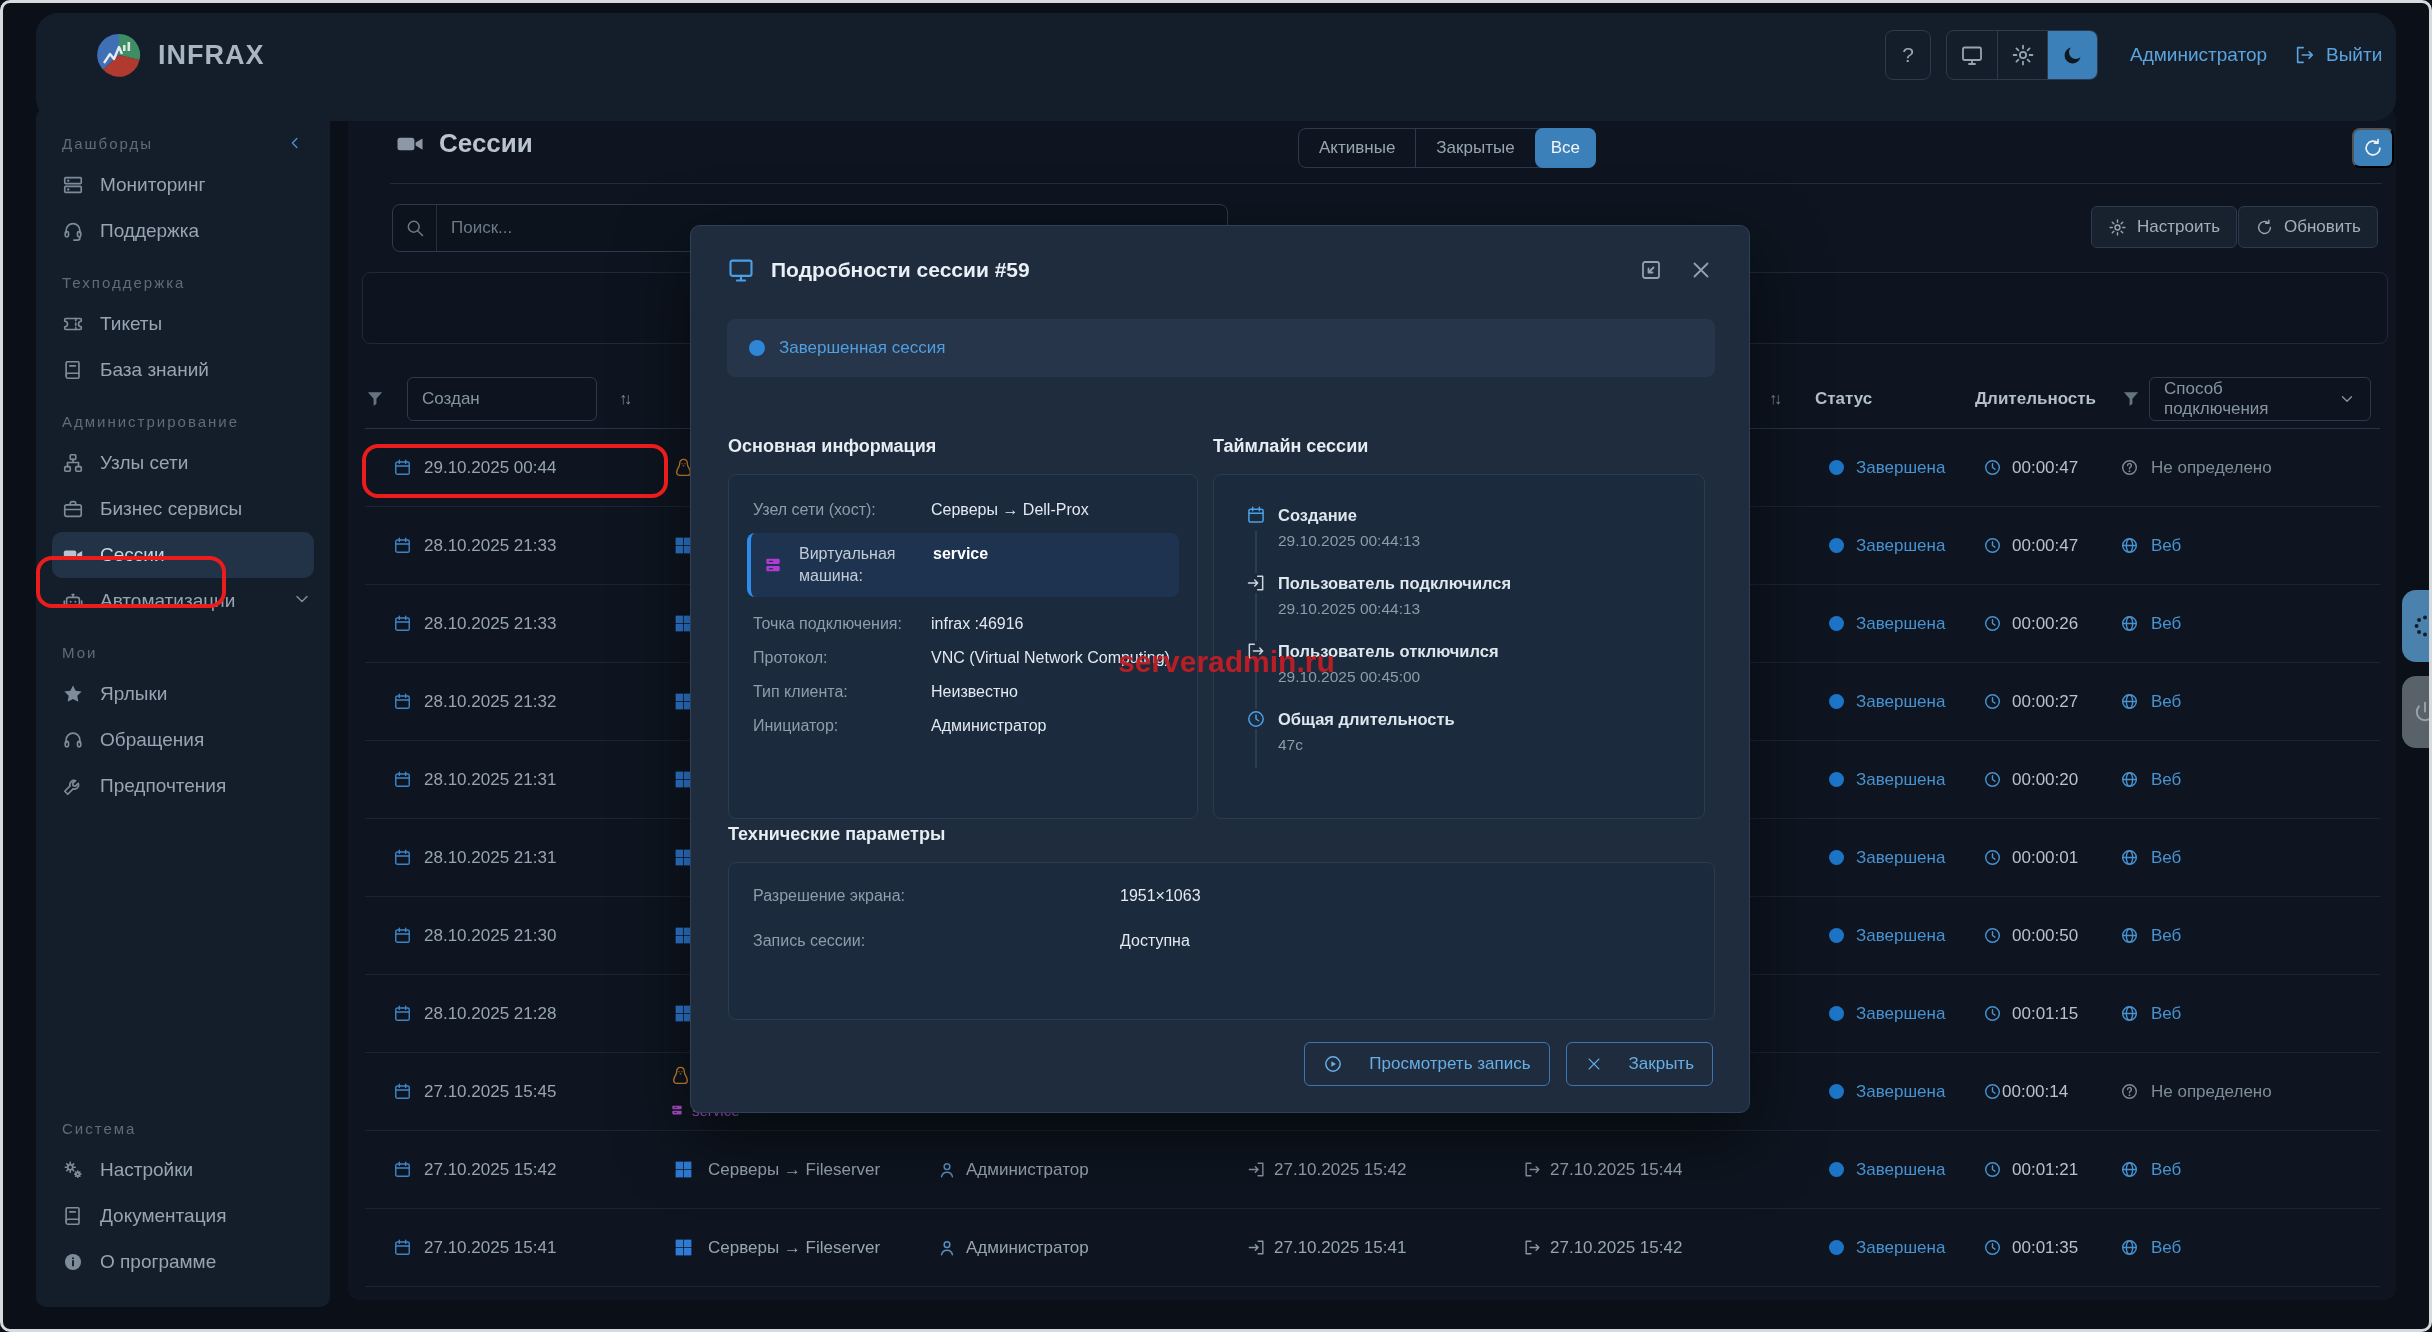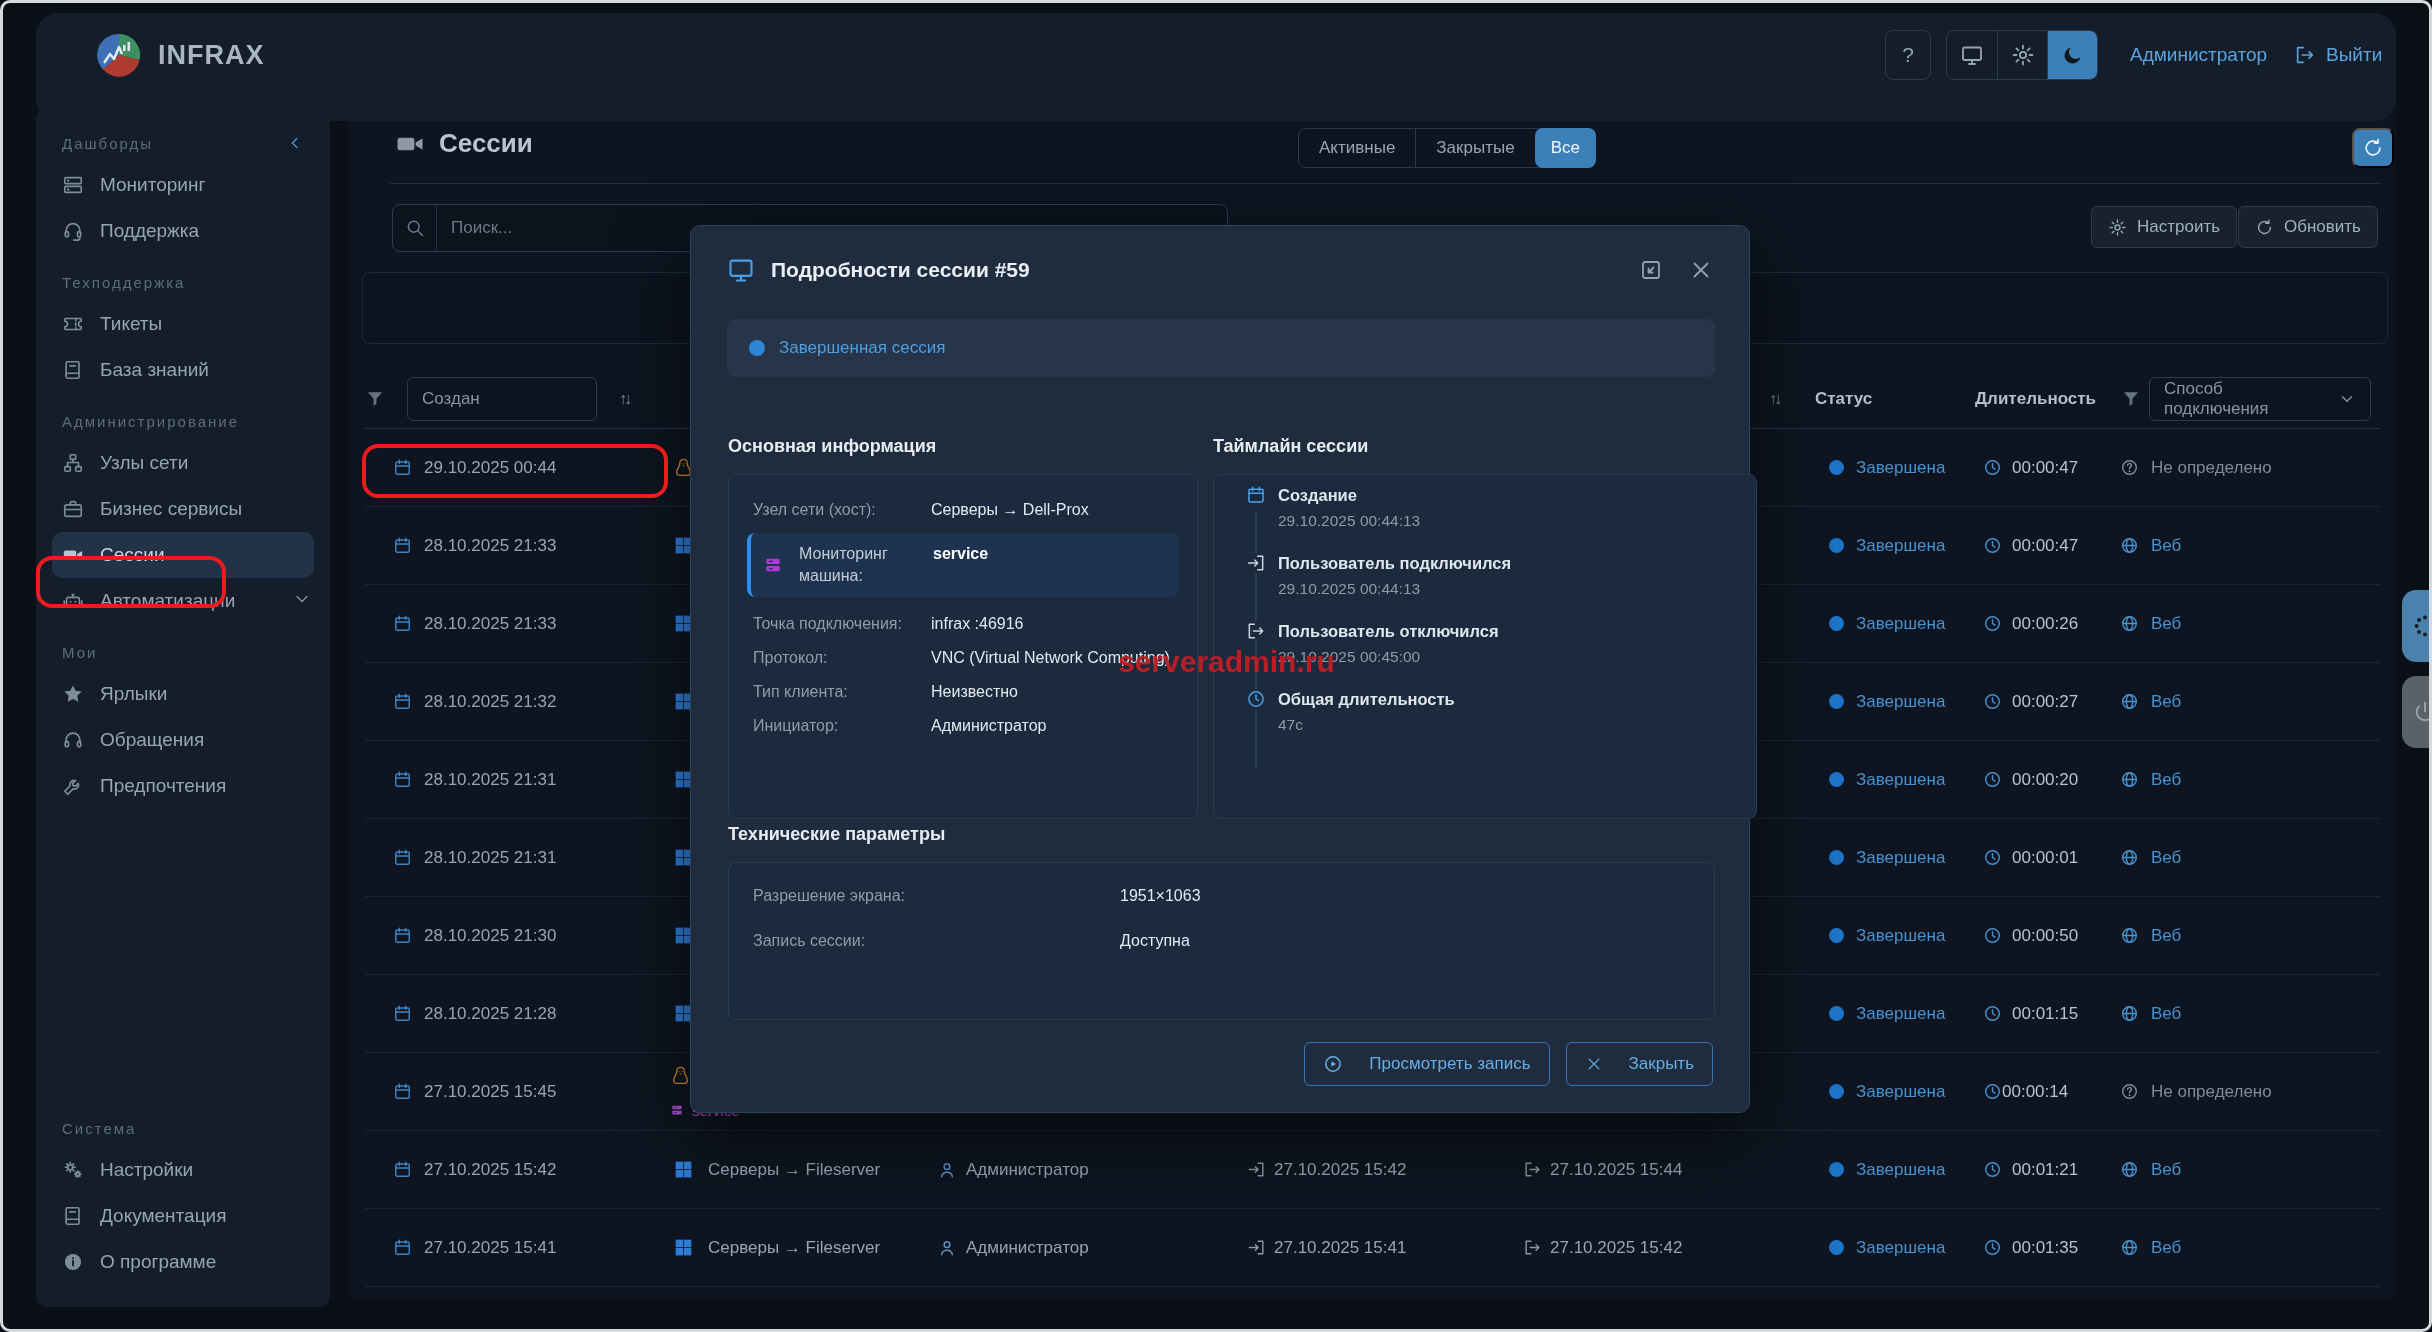--- a/index.html
+++ b/index.html
@@ -78,21 +78,21 @@
   .m-header>.icon{color:#4aa0e8}
   .m-title{font-size:21px;font-weight:bold;color:#e9eff5}
   .m-actions{margin-left:auto;display:flex;gap:26px;color:#93a1af}
   .m-actions .icon{cursor:pointer}
   .m-banner{position:absolute;left:36px;top:93px;width:988px;height:58px;background:#26354a;border-radius:8px;display:flex;align-items:center;gap:14px;padding:0 22px}
   .m-banner .bdot{width:16px;height:16px;border-radius:50%;background:#2e86d6}
   .m-banner span{color:#4f9fe0;font-size:17px}
   .m-sec-title{position:absolute;font-size:18px;font-weight:bold;color:#e7edf3}
   .m-card{position:absolute;background:#1b2a3c;border:1px solid #2a3c52;border-radius:8px}
   #card-info{left:37px;top:248px;width:470px;height:345px;padding:24px}
-  #card-tl{left:522px;top:248px;width:544px;height:345px;padding:10px 22px 24px 32px}
+  #card-tl{left:522px;top:248px;width:492px;height:345px;padding:30px 22px 24px 32px}
   #card-tech{left:37px;top:636px;width:987px;height:158px;padding:24px}
   .i-row{display:grid;grid-template-columns:178px 1fr;align-items:start;margin-bottom:13px;font-size:16px;line-height:21px}
   .i-label{color:#8e9dab}.i-value{color:#e2e9f0}
   .vm-row{display:grid;grid-template-columns:36px 134px 1fr;align-items:center;background:#1d3350;border-left:4px solid #2d8ceb;border-radius:8px;margin:4px -6px 16px;padding:10px 12px;min-height:58px}
   .vm-row .icon{color:#b23ad6}
   .vm-label{color:#c3cdd6;font-size:16px;line-height:22px}
   .vm-value{color:#ffffff;font-weight:bold;font-size:16px;align-self:start;padding-top:2px}
   .tl-wrap{position:relative}
   .tl-line{position:absolute;left:9px;top:26px;bottom:26px;width:2px;background:#2b3d53}
   .tl-item{position:relative;margin-bottom:23px}
@@ -1049,21 +1049,21 @@
       </div>
     <div class="vm-row">
       <span class="icon" style="width:20px;height:20px">
           <svg viewBox="0 0 24 24" fill="currentColor">
             <rect x="4" y="4.5" width="16" height="6.2" rx="1.4"></rect>
             <rect x="4" y="13.3" width="16" height="6.2" rx="1.4"></rect>
             <rect x="7" y="7" width="5" height="1.4" fill="#1d3350"></rect>
             <rect x="7" y="15.8" width="5" height="1.4" fill="#1d3350"></rect>
           </svg>
         </span>
-      <span class="vm-label">Мониторинг машина:</span>
+      <span class="vm-label">Виртуальная машина:</span>
       <span class="vm-value">service</span>
     </div>
     <div class="i-row">
         <span class="i-label">Точка подключения:</span>
         <span class="i-value">infrax :46916</span>
       </div>
     <div class="i-row">
         <span class="i-label">Протокол:</span>
         <span class="i-value">VNC (Virtual Network Computing)</span>
       </div>

